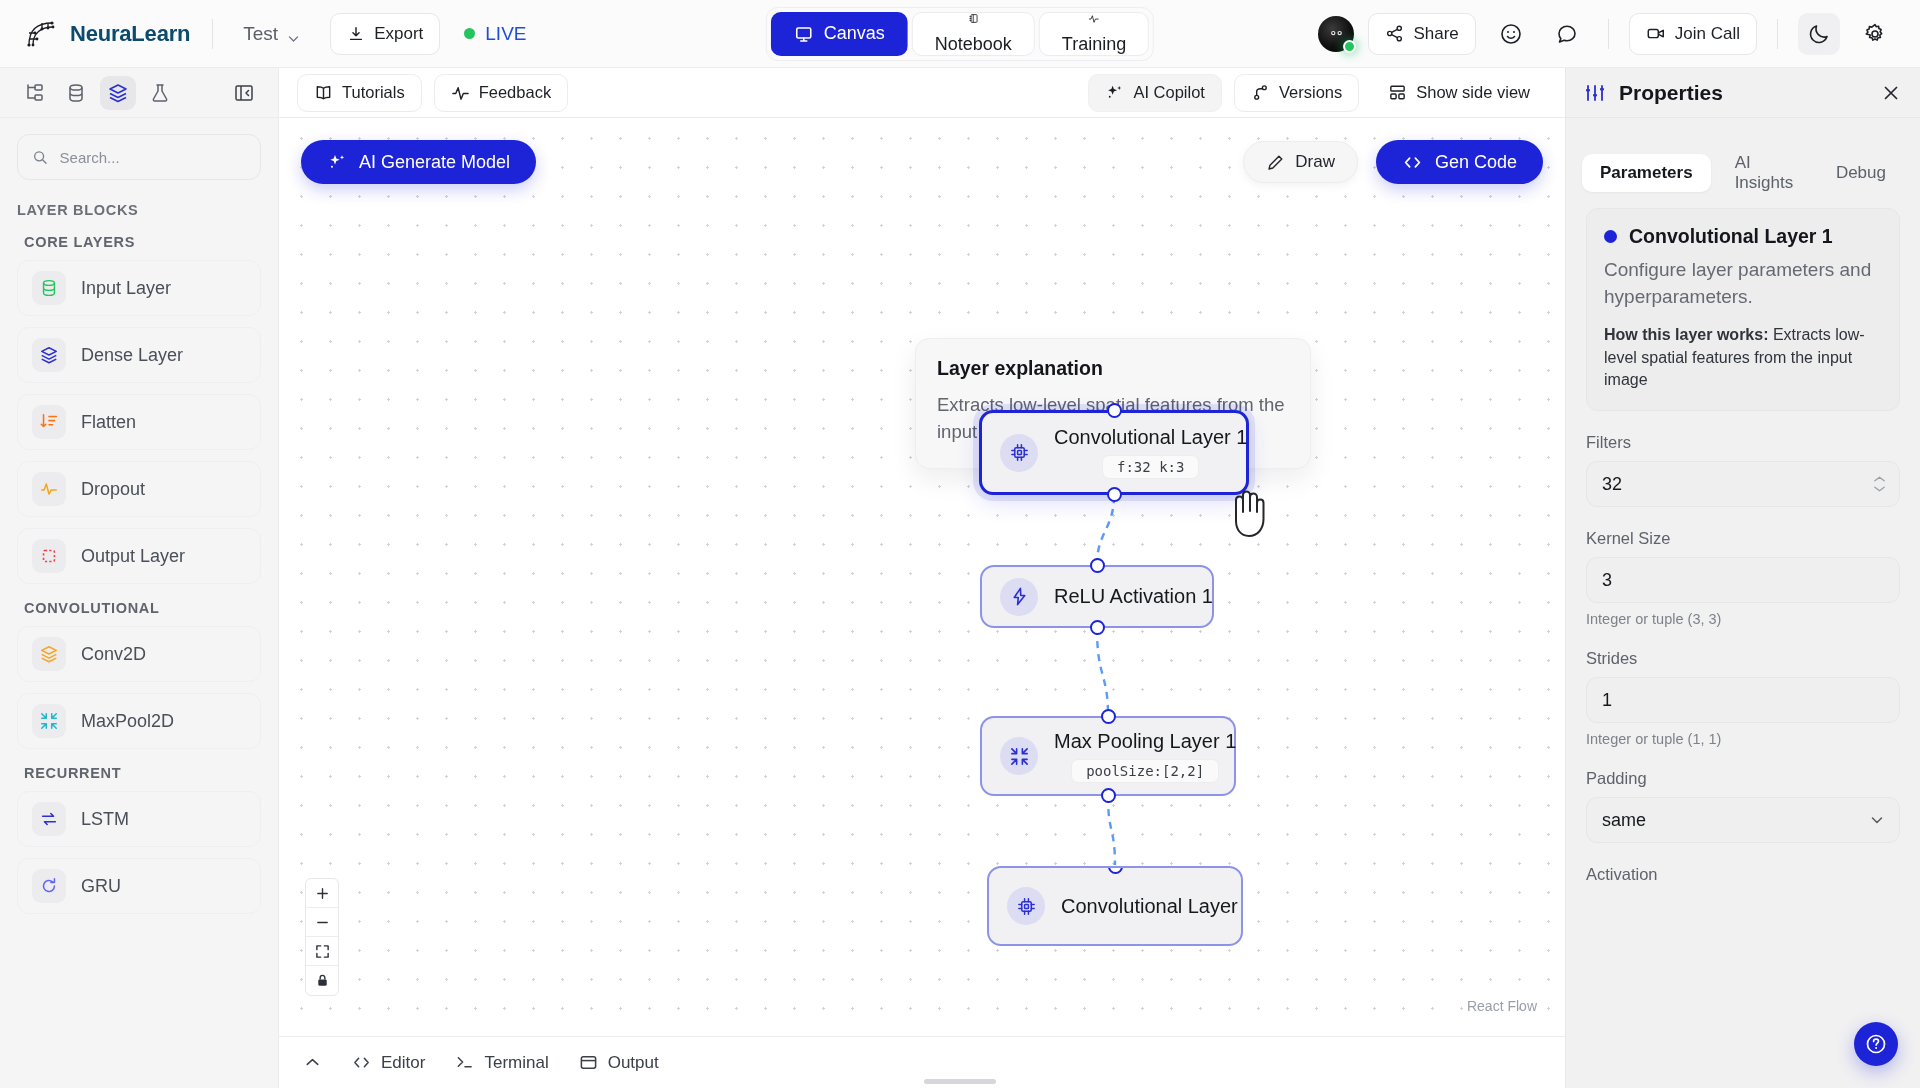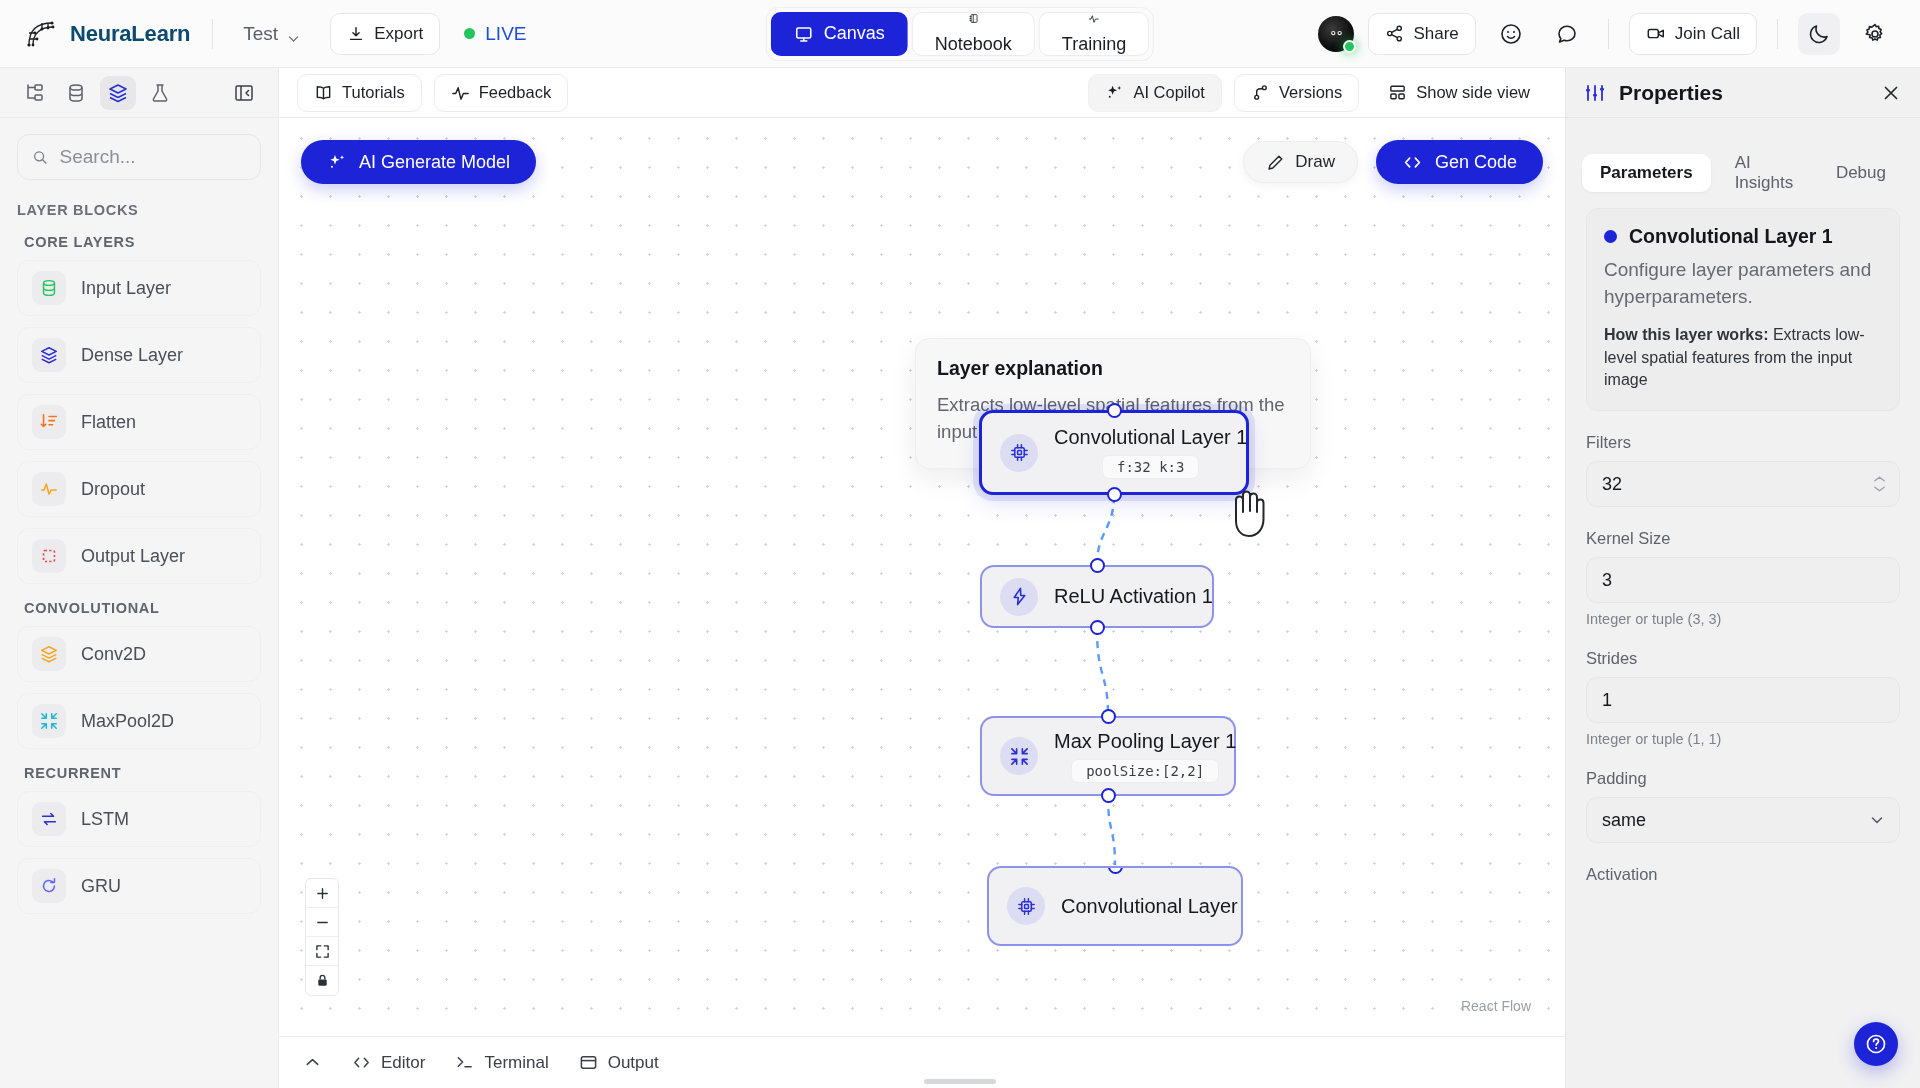--- a/index.html
+++ b/index.html
@@ -100,21 +100,21 @@
   .sb-tab.active { background: #e7e7ea; }
   .sb-spacer { flex: 1; }
 
   .searchbox {
     margin: 16px 17px 0 17px; height: 46px;
     border: 1px solid #e7e7ea; border-radius: 12px; background: #f5f5f6;
     display: flex; align-items: center; gap: 11px; padding: 0 14px; cursor: text;
   }
   .searchbox input {
     border: none; outline: none; background: transparent;
-    font-size: 19px; color: #5a5f68; font-family: inherit; width: 100%;
+    font-size: 15px; color: #5a5f68; font-family: inherit; width: 100%;
   }
   .searchbox input::placeholder { color: #8a8f98; }
 
   .sb-scroll { flex: 1; overflow: hidden; padding: 0 17px 10px 17px; }
   .sb-title { font-size: 14.5px; font-weight: bold; letter-spacing: .7px; color: #6b7078; margin: 22px 0 0 0; }
   .sb-group { font-size: 14.5px; font-weight: bold; letter-spacing: .7px; color: #60656d; margin: 16px 0 10px 7px; }
 
   .blk {
     height: 56px; border: 1px solid #efeff1; border-radius: 12px;
     display: flex; align-items: center; gap: 15px; padding: 0 14px;
@@ -215,21 +215,21 @@
   .hand { position: absolute; left: 945px; top: 368px; width: 48px; height: 56px; }
 
   
   .zoomctl {
     position: absolute; left: 26px; bottom: 40px; width: 34px;
     background: #fff; border: 1px solid #e8e8ea; border-radius: 6px;
     display: flex; flex-direction: column; overflow: hidden;
   }
   .zb { height: 29px; display: flex; align-items: center; justify-content: center; cursor: pointer; border-bottom: 1px solid #ededef; }
   .zb:last-child { border-bottom: none; }
-  .rf-label { position: absolute; right: 34px; bottom: 22px; font-size: 14px; color: #9aa0a8; }
+  .rf-label { position: absolute; right: 28px; bottom: 22px; font-size: 14px; color: #9aa0a8; }
 
   
   .bottombar {
     height: 52px; flex: 0 0 52px; background: #fff;
     border-top: 1px solid #ececef;
     display: flex; align-items: center; gap: 30px; padding: 0 24px;
   }
   .bb-item { display: flex; align-items: center; gap: 10px; font-size: 17px; color: #3c4049; cursor: pointer; }
   .scroll-pill {
     position: absolute; left: 50%; transform: translateX(-50%); bottom: 4px;

